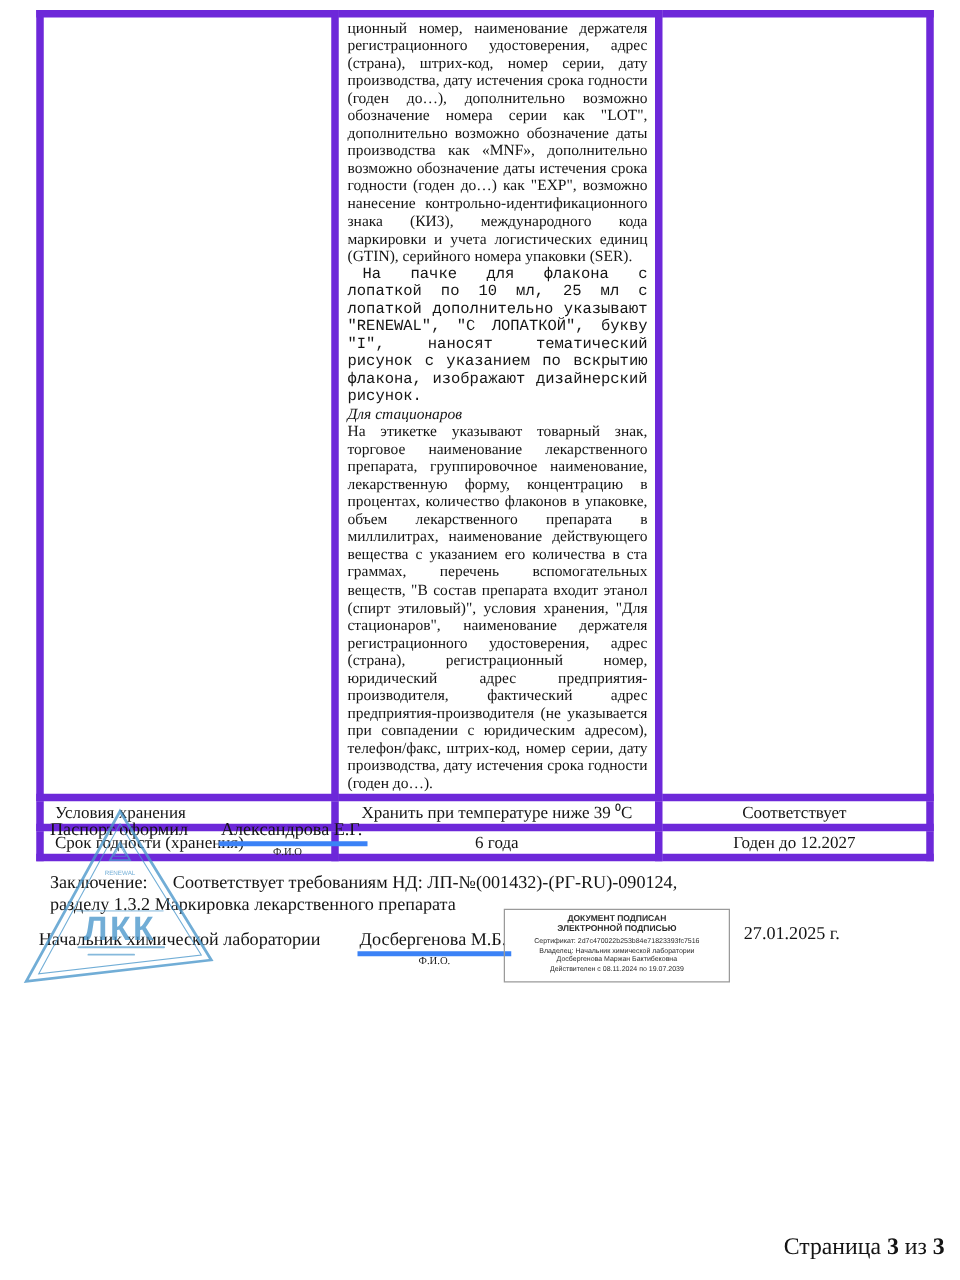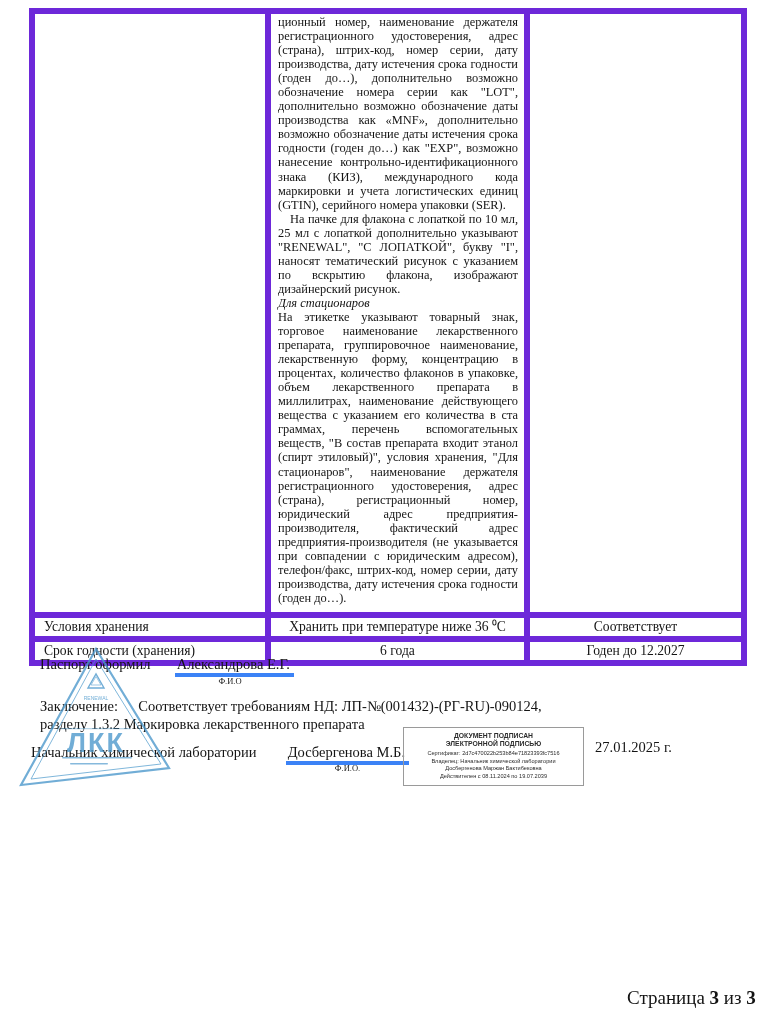--- a/index.html
+++ b/index.html
@@ -24,21 +24,21 @@
     vertical-align: top;
   }
   .main-cell {
     height: 604px;
     padding: 1px 6px 2px 7px;
     font-size: 12.4px;
     line-height: 14.05px;
     text-align: justify;
   }
   .main-cell p { margin: 0; }
-  .main-cell .p-indent { text-indent: 12px; }
+  .main-cell .p-indent { text-indent: 12px; font-family: Liberation Mono, monospace; }
   .main-cell .p-italic { font-style: italic; }
   .small-row td {
     height: 21px;
     font-size: 13.6px;
     line-height: 15px;
     vertical-align: middle;
     padding: 1px 0 2px 0;
     margin-top: 46px;
   }
   .label-cell { padding-left: 9px !important; }
@@ -107,21 +107,21 @@
       <td class="main-cell">
         <p>ционный номер, наименование держателя регистрационного удостоверения, адрес (страна),  штрих-код, номер серии, дату производства, дату истечения срока годности (годен до…), дополнительно возможно обозначение номера серии как "LOT", дополнительно возможно обозначение даты производства как «MNF», дополнительно возможно обозначение даты истечения срока годности (годен до…) как "EXP", возможно нанесение контрольно-идентификационного знака (КИЗ), международного кода маркировки и учета логистических единиц (GTIN), серийного номера упаковки (SER).</p>
         <p class="p-indent">На пачке для флакона с лопаткой по 10 мл, 25 мл с лопаткой дополнительно указывают "RENEWAL", "С ЛОПАТКОЙ", букву "I", наносят тематический рисунок с указанием по вскрытию флакона, изображают дизайнерский рисунок.</p>
         <p class="p-italic">Для стационаров</p>
         <p>На этикетке указывают товарный знак, торговое наименование лекарственного препарата, группировочное наименование, лекарственную форму, концентрацию в процентах, количество флаконов в упаковке, объем лекарственного препарата в миллилитрах, наименование действующего вещества с указанием его количества в ста граммах, перечень вспомогательных веществ, "В состав препарата входит этанол (спирт этиловый)", условия хранения, "Для стационаров", наименование держателя регистрационного удостоверения, адрес (страна), регистрационный номер, юридический адрес предприятия-производителя, фактический адрес предприятия-производителя (не указывается при совпадении с юридическим адресом), телефон/факс, штрих-код, номер серии, дату производства, дату истечения срока годности (годен до…).</p>
       </td>
       <td></td>
     </tr>
     <tr class="small-row">
       <td class="label-cell">Условия хранения</td>
-      <td class="center">Хранить при температуре ниже 36 ⁰С</td>
+      <td class="center">Хранить при температуре ниже 39 ⁰С</td>
       <td class="center">Соответствует</td>
     </tr>
     <tr class="small-row">
       <td class="label-cell">Срок годности (хранения)</td>
       <td class="center">6 года</td>
       <td class="center">Годен до 12.2027</td>
     </tr>
   </tbody>
     </table>
 

